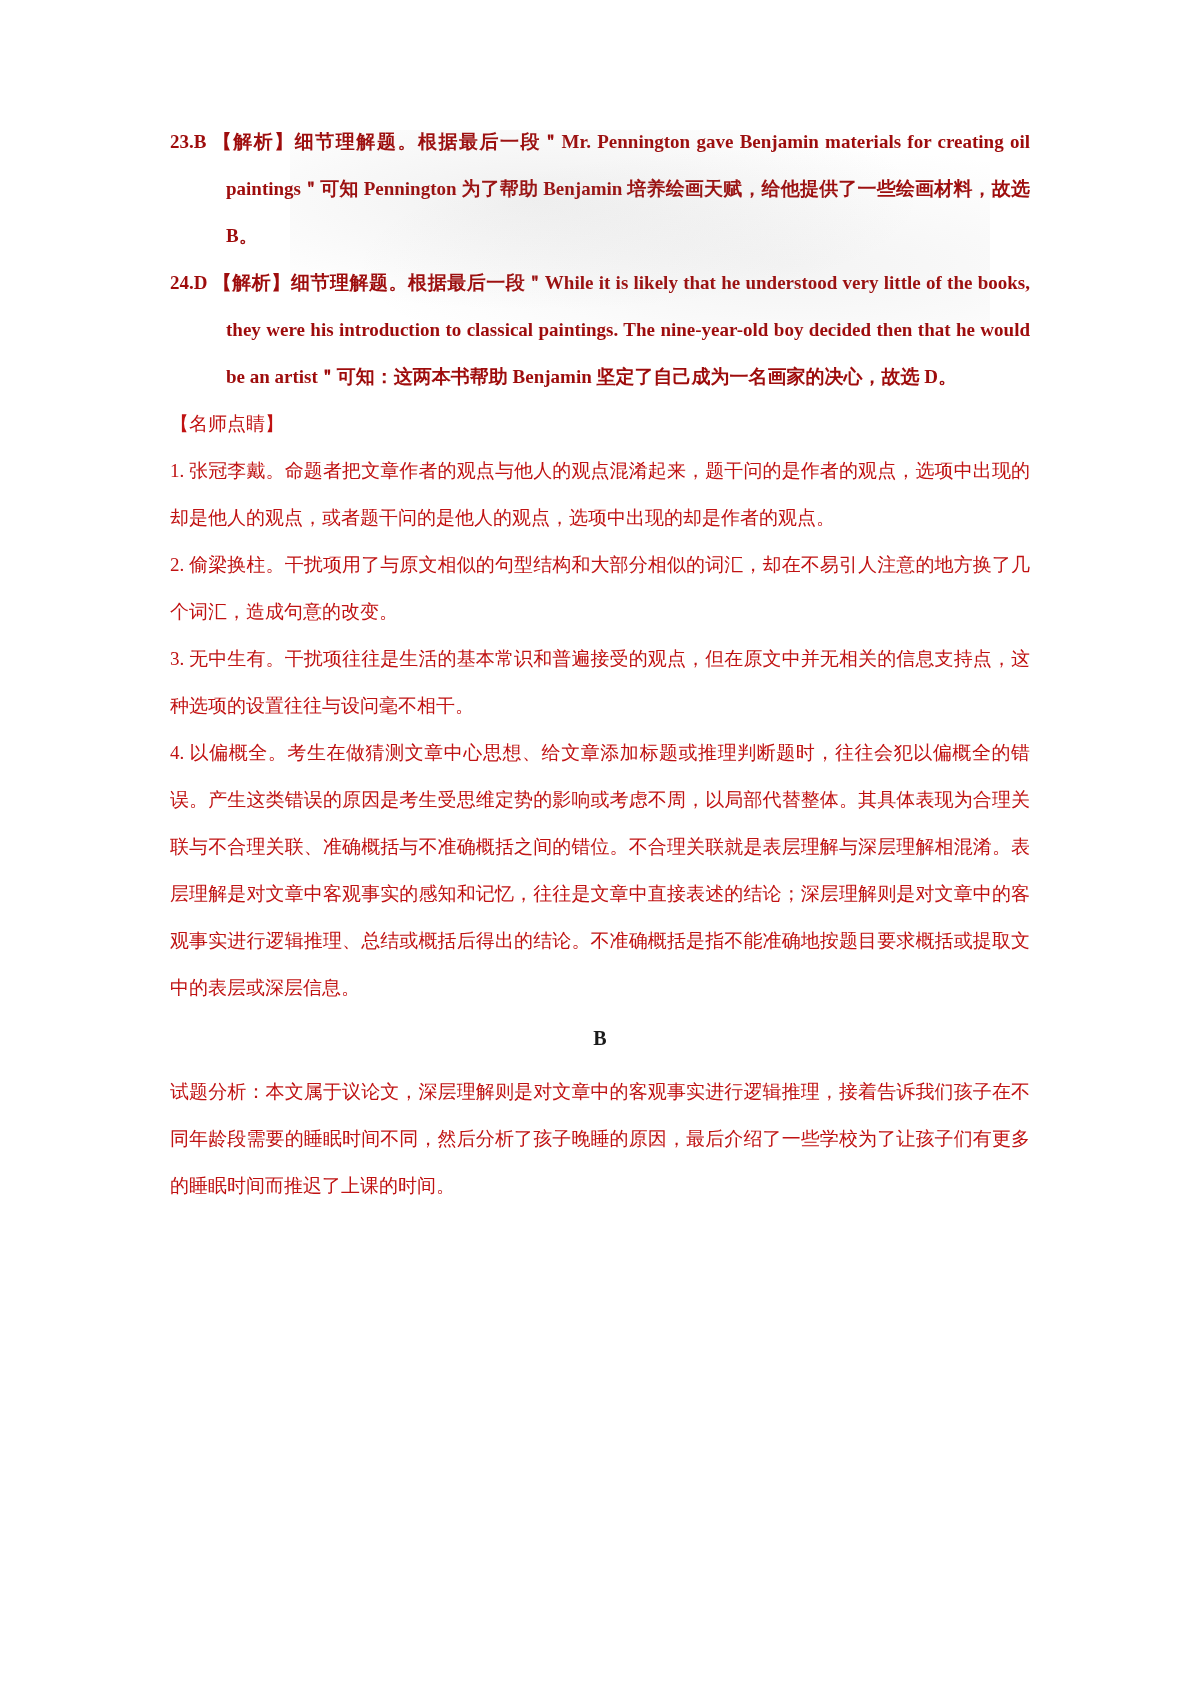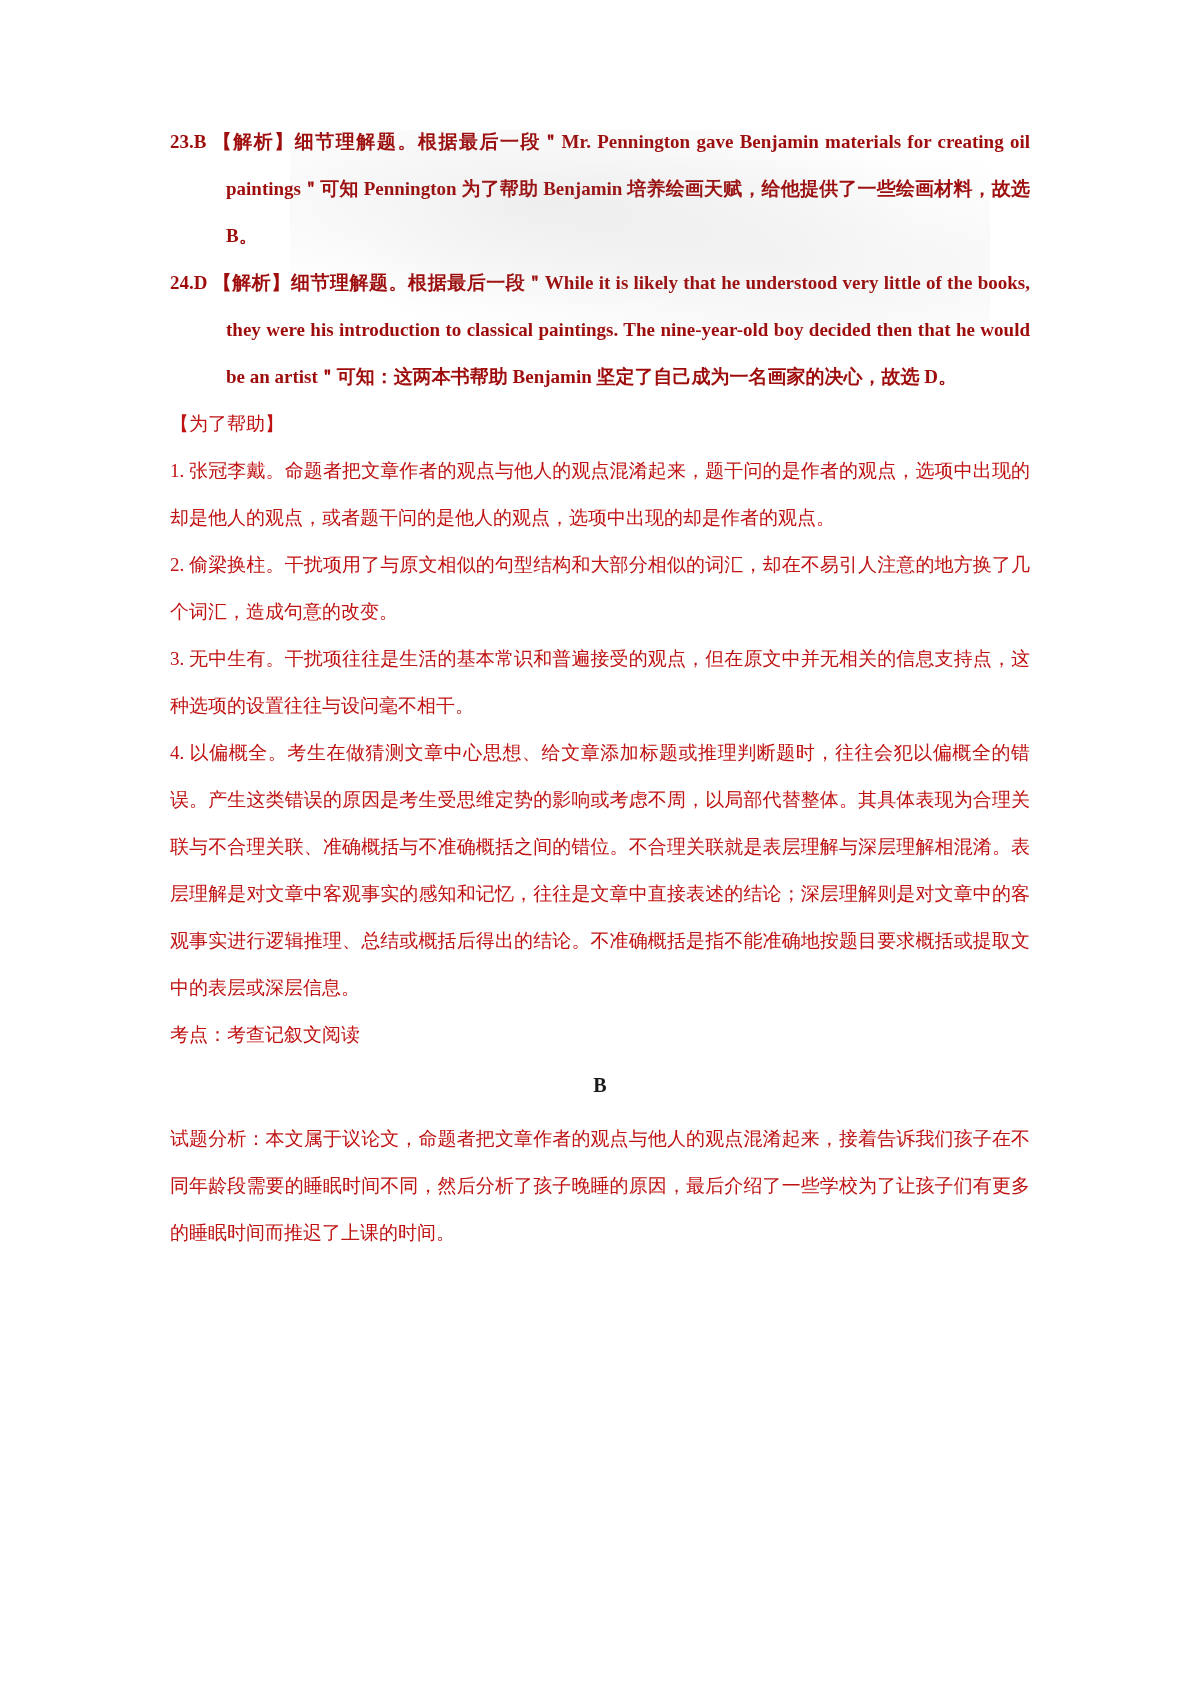--- a/index.html
+++ b/index.html
@@ -73,26 +73,25 @@
 <main class="page">
 
   <div class="watermark-smudge"></div>
 
   <section>
     <p class="answer-item">23.B 【解析】细节理解题。根据最后一段＂Mr. Pennington gave Benjamin materials for creating oil paintings＂可知 Pennington 为了帮助 Benjamin 培养绘画天赋，给他提供了一些绘画材料，故选 B。</p>
     <p class="answer-item">24.D 【解析】细节理解题。根据最后一段＂While it is likely that he understood very little of the books, they were his introduction to classical paintings. The nine-year-old boy decided then that he would be an artist＂可知：这两本书帮助 Benjamin 坚定了自己成为一名画家的决心，故选 D。</p>
   </section>
 
   <section>
-    <p class="tips-heading">【为了帮助】</p>
+    <p class="tips-heading">【名师点睛】</p>
     <p class="distractor-type">1. 张冠李戴。命题者把文章作者的观点与他人的观点混淆起来，题干问的是作者的观点，选项中出现的却是他人的观点，或者题干问的是他人的观点，选项中出现的却是作者的观点。</p>
     <p class="distractor-type">2. 偷梁换柱。干扰项用了与原文相似的句型结构和大部分相似的词汇，却在不易引人注意的地方换了几个词汇，造成句意的改变。</p>
     <p class="distractor-type">3. 无中生有。干扰项往往是生活的基本常识和普遍接受的观点，但在原文中并无相关的信息支持点，这种选项的设置往往与设问毫不相干。</p>
     <p class="distractor-type">4. 以偏概全。考生在做猜测文章中心思想、给文章添加标题或推理判断题时，往往会犯以偏概全的错误。产生这类错误的原因是考生受思维定势的影响或考虑不周，以局部代替整体。其具体表现为合理关联与不合理关联、准确概括与不准确概括之间的错位。不合理关联就是表层理解与深层理解相混淆。表层理解是对文章中客观事实的感知和记忆，往往是文章中直接表述的结论；深层理解则是对文章中的客观事实进行逻辑推理、总结或概括后得出的结论。不准确概括是指不能准确地按题目要求概括或提取文中的表层或深层信息。</p>
-    <p class="exam-point">考点：考查记叙文阅读</p>
   </section>
 
   <section>
     <p class="section-letter">B</p>
-    <p class="analysis-paragraph">试题分析：本文属于议论文，命题者把文章作者的观点与他人的观点混淆起来，接着告诉我们孩子在不同年龄段需要的睡眠时间不同，然后分析了孩子晚睡的原因，最后介绍了一些学校为了让孩子们有更多的睡眠时间而推迟了上课的时间。</p>
+    <p class="analysis-paragraph">试题分析：本文属于议论文，深层理解则是对文章中的客观事实进行逻辑推理，接着告诉我们孩子在不同年龄段需要的睡眠时间不同，然后分析了孩子晚睡的原因，最后介绍了一些学校为了让孩子们有更多的睡眠时间而推迟了上课的时间。</p>
   </section>
 
 </main>
 
 </body></html>

